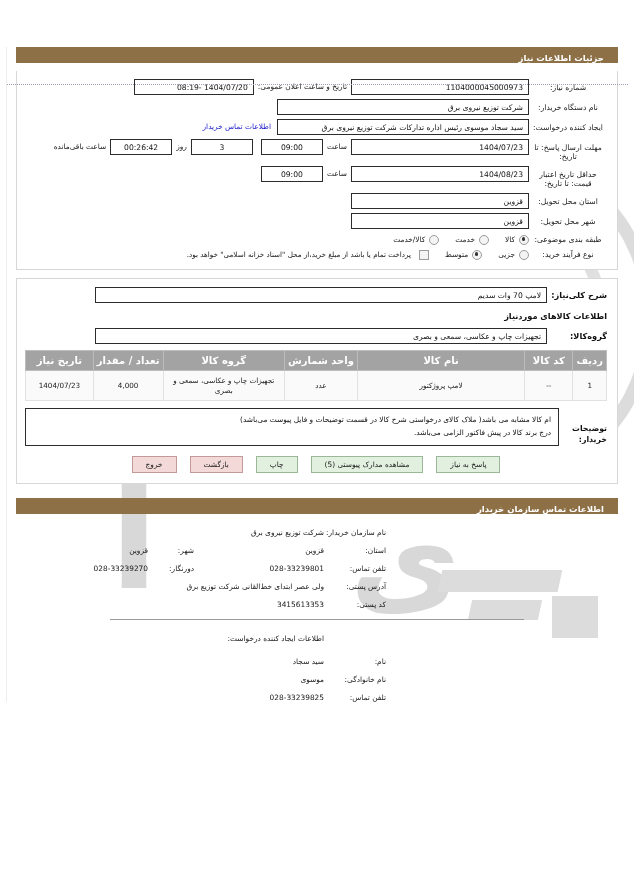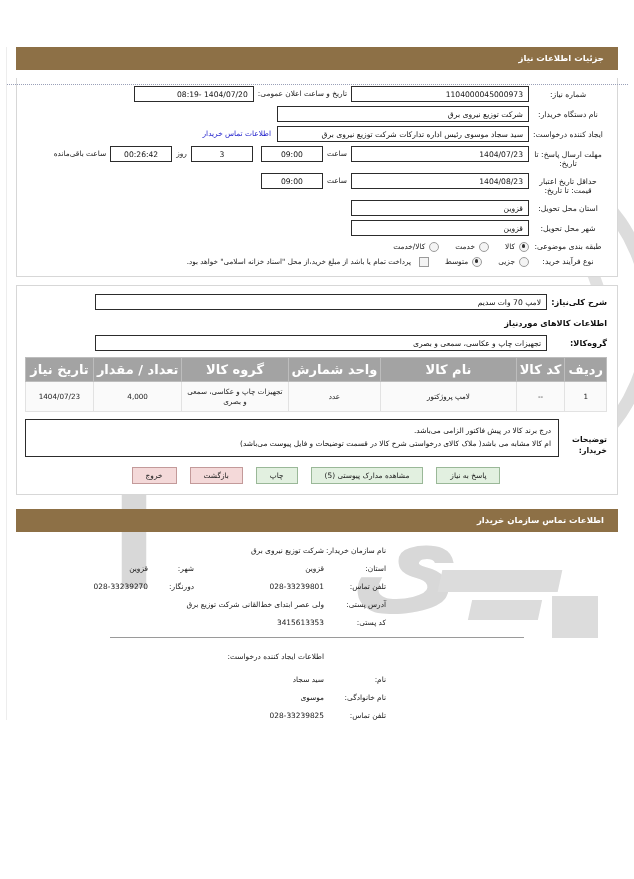--- a/index.html
+++ b/index.html
@@ -80,21 +80,21 @@
     height: 0;
   }
   .page-side-left { position: absolute; left: 6px; top: 0; bottom: 0; width: 0; border-left: 1px solid #ededed; }
 
   
   .section-bar {
     background: #8d7046;
     color: #ffffff;
     font-size: 8.5px;
     font-weight: bold;
-    padding: 6px 14px 7px 10px;
+    padding: 6px 14px 0 10px;
     text-align: right;
     box-sizing: border-box;
   }
 
   .panel {
     border: 1px solid #d7d7d7;
     border-top: none;
     background: #fff;
     box-sizing: border-box;
   }
@@ -216,21 +216,21 @@
   
   table.goods {
     width: 100%;
     border-collapse: collapse;
     font-size: 7.2px;
   }
   table.goods th {
     background: #a3a3a3;
     color: #ffffff;
     font-weight: bold;
-    font-size: 13px;
+    font-size: 10px;
     padding: 4px 3px;
     border: 1px solid #bdbdbd;
     text-align: center;
     white-space: nowrap;
   }
   table.goods td {
     background: #fafafa;
     padding: 5px 3px;
     border: 1px solid #e2e2e2;
     text-align: center;
@@ -479,22 +479,22 @@
             <td>تجهیزات چاپ و عکاسی، سمعی و بصری</td>
             <td>4,000</td>
             <td>1404/07/23</td>
           </tr>
         </tbody>
       </table>
 
       <div class="desc-wrap">
         <div class="desc-label">توضیحات خریدار:</div>
         <div class="desc-box">
+          <div class="line">ام کالا مشابه می باشد( ملاک کالای درخواستی شرح کالا در قسمت  توضیحات و فایل پیوست می‌باشد)</div>
           <div class="line">درج برند کالا در پیش فاکتور الزامی می‌باشد.</div>
-          <div class="line">ام کالا مشابه می باشد( ملاک کالای درخواستی شرح کالا در قسمت  توضیحات و فایل پیوست می‌باشد)</div>
         </div>
       </div>
 
       <div class="btn-row">
         <div class="btn green">پاسخ به نیاز</div>
         <div class="btn green">مشاهده مدارک پیوستی (5)</div>
         <div class="btn green">چاپ</div>
         <div class="btn pink">بازگشت</div>
         <div class="btn pink">خروج</div>
       </div>

